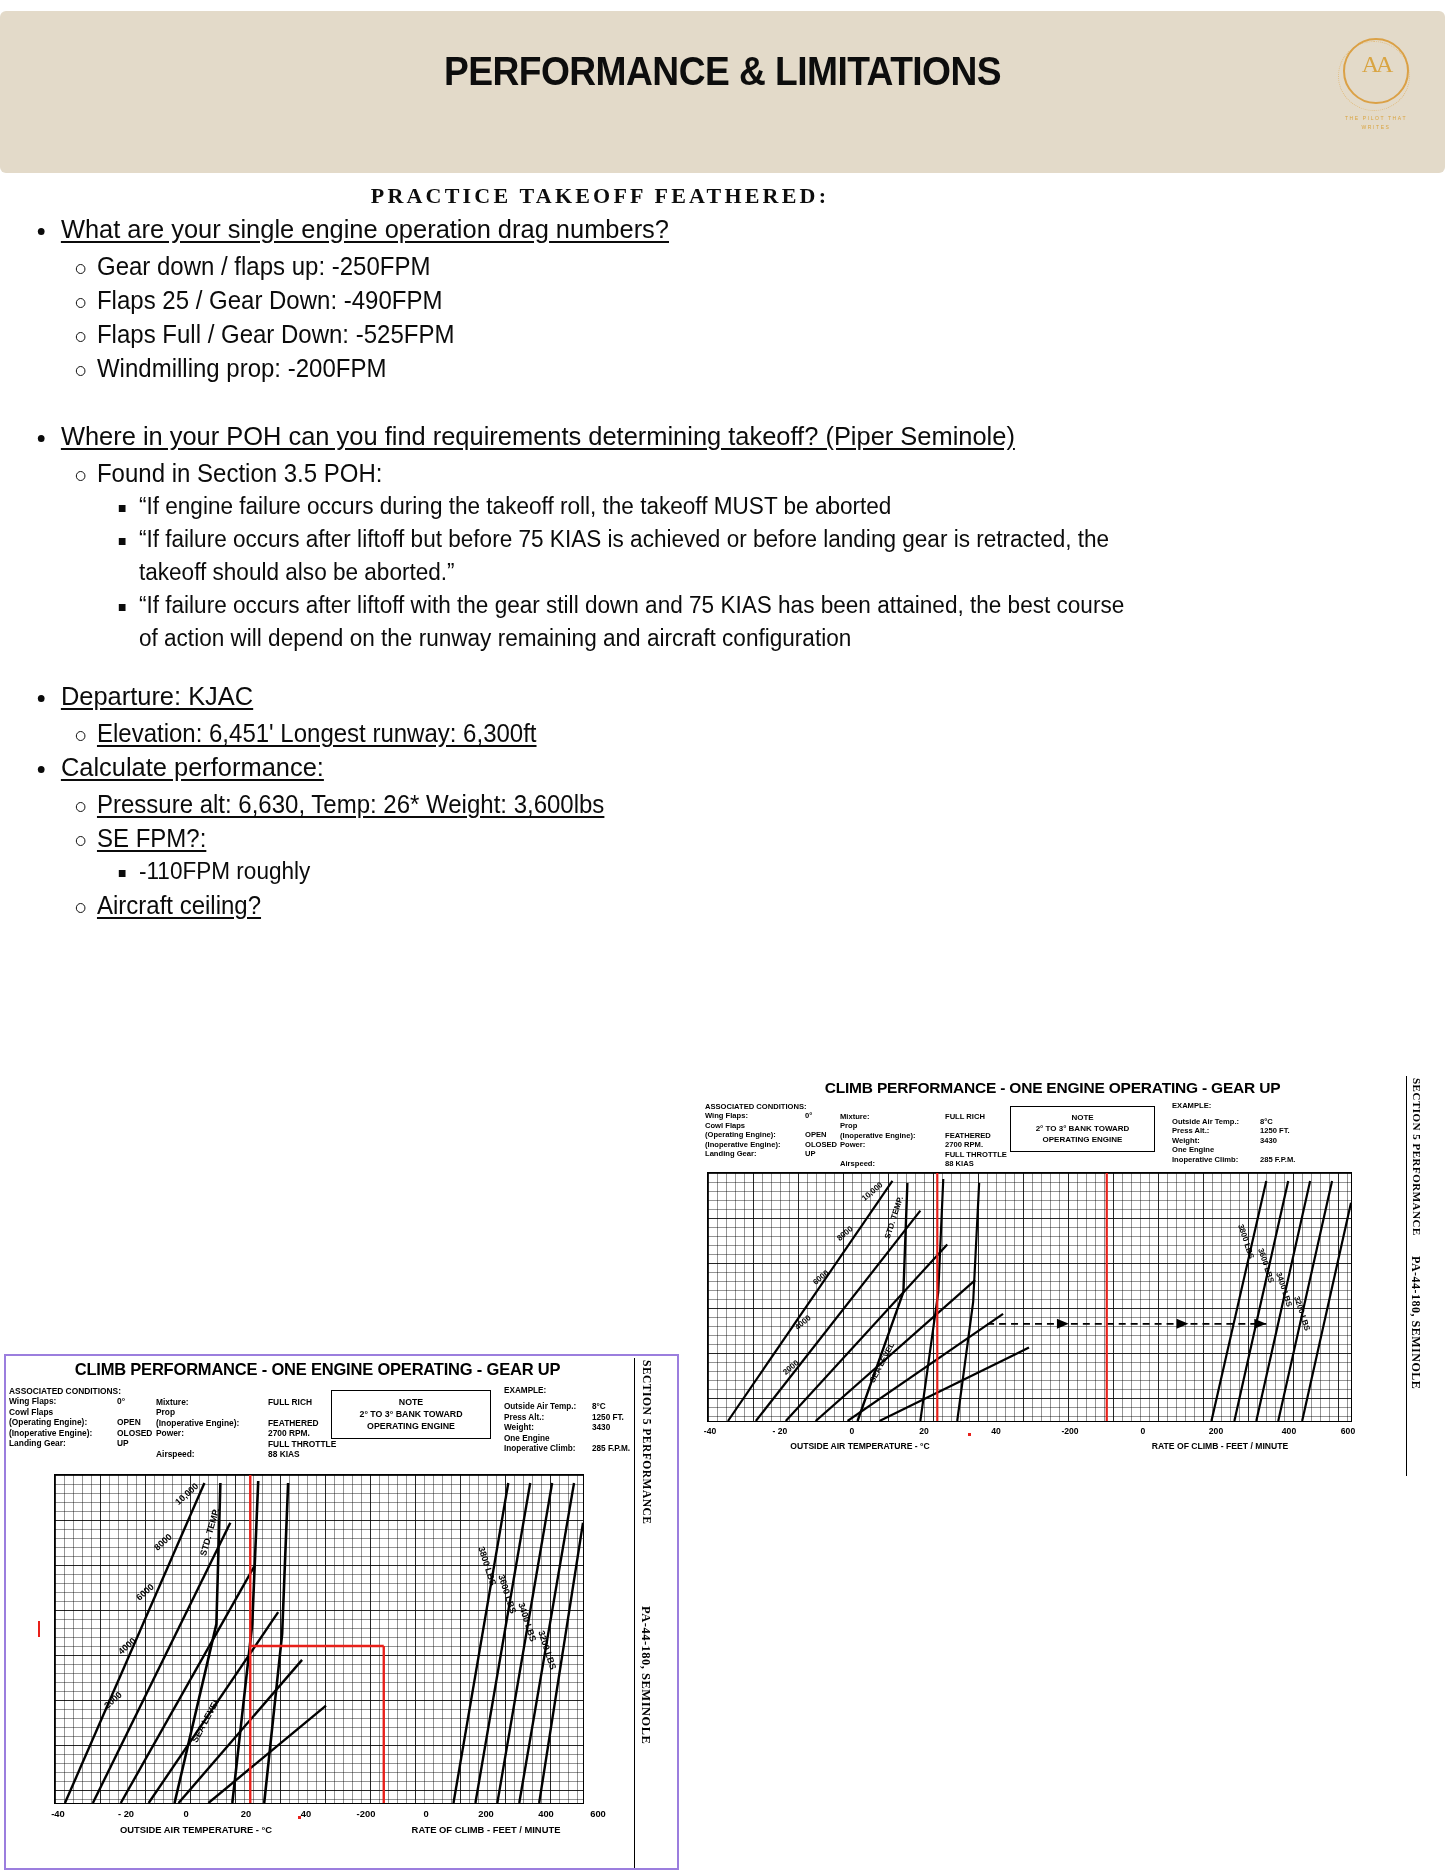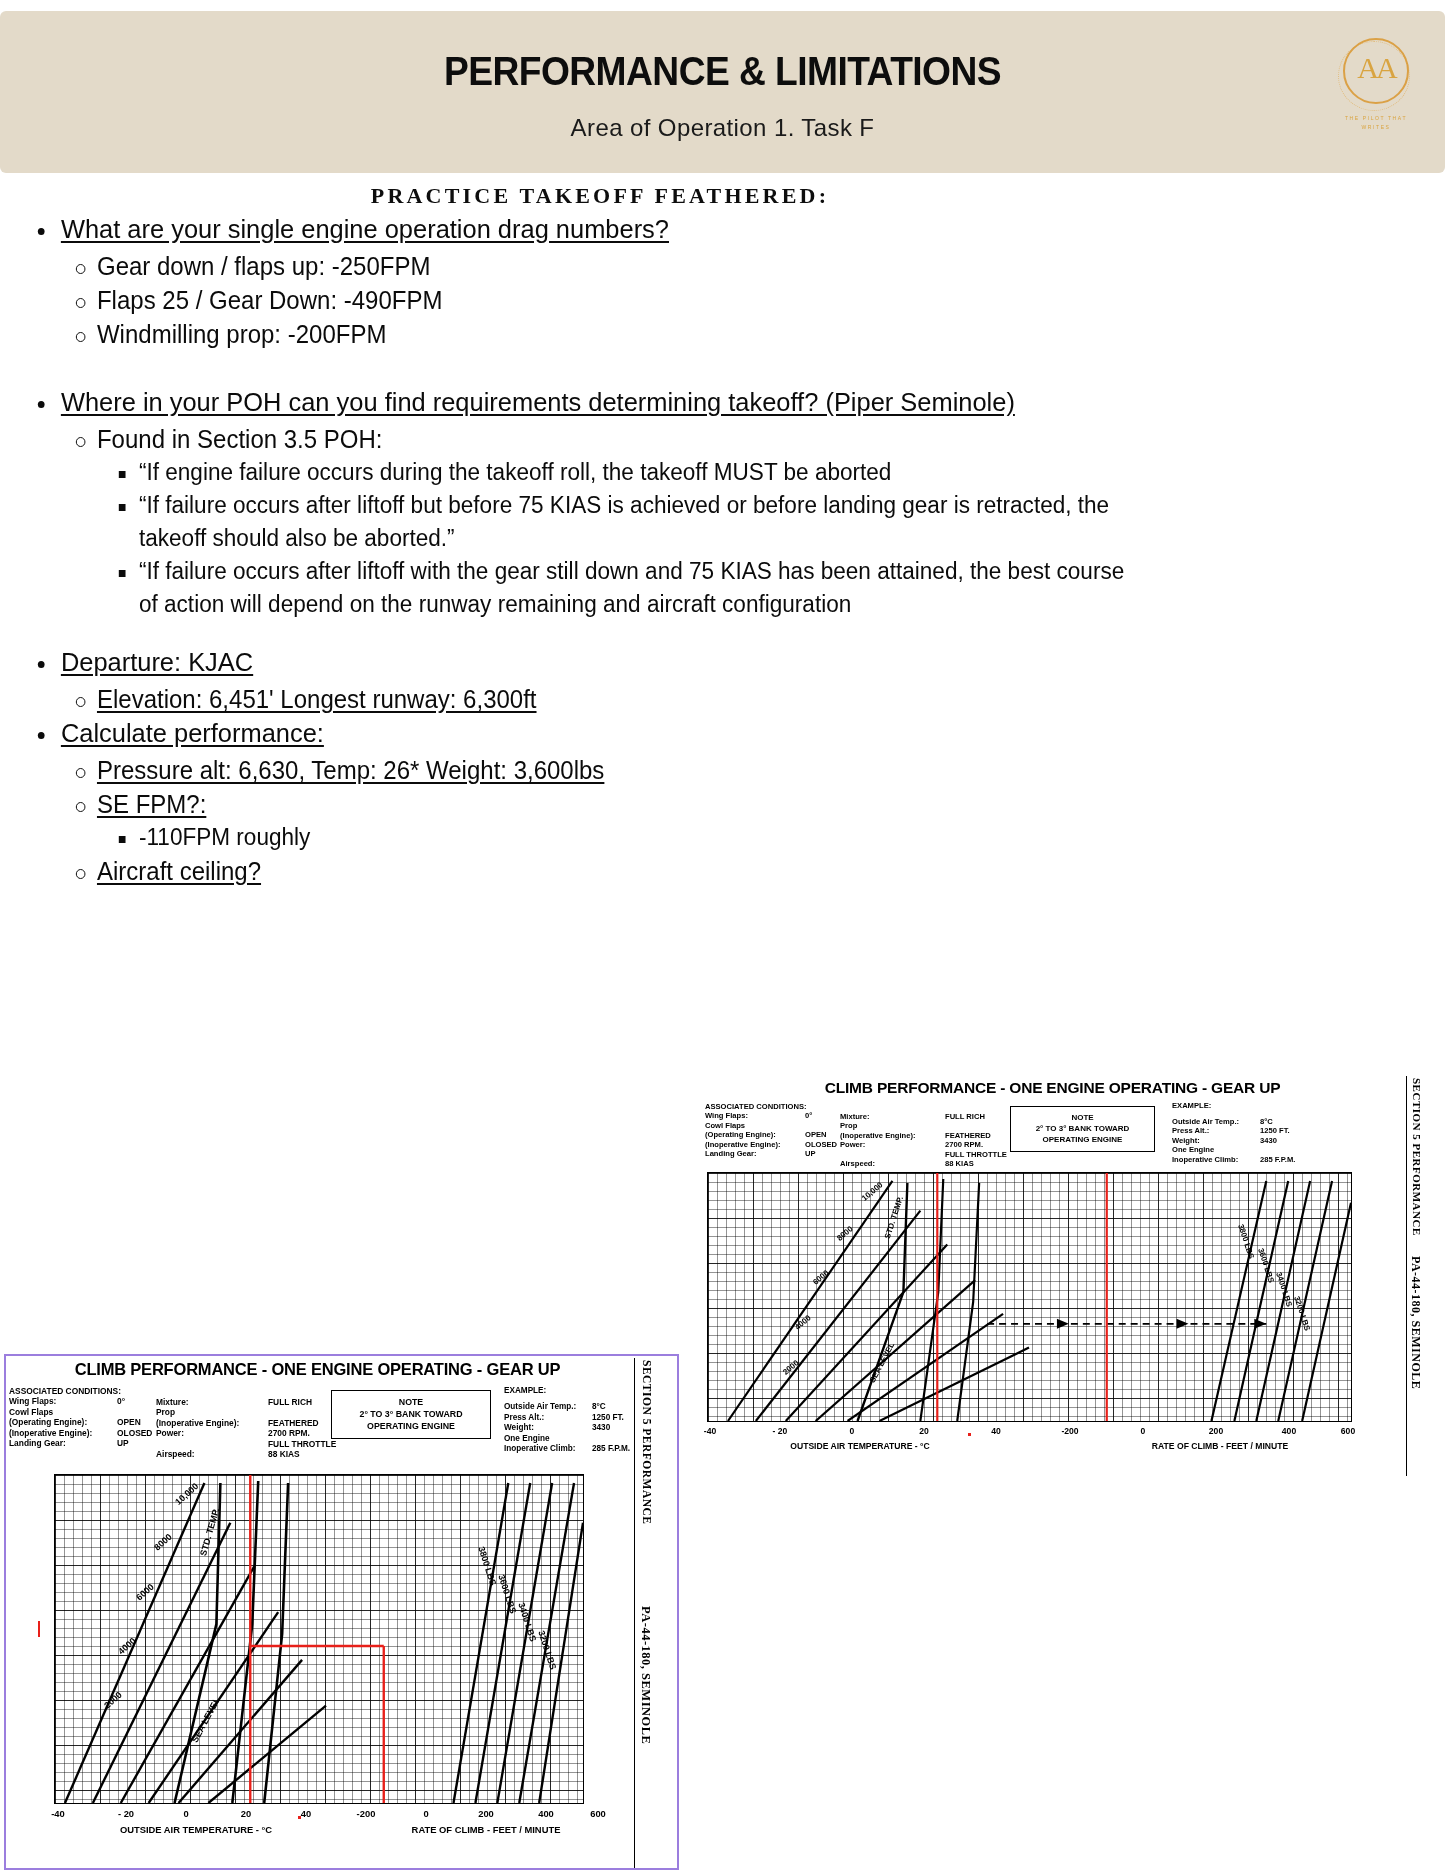--- a/index.html
+++ b/index.html
@@ -54,21 +54,21 @@
     position: absolute; left: 4px; top: 3px;
     width: 72px; height: 70px;
     border-radius: 50%;
     border: 1px dotted #e0a84a;
     opacity: .6;
   }
   .logo-mono {
     position: absolute; left: 0; top: 13px; width: 84px;
     text-align: center;
     font-family: "Liberation Serif", serif;
-    font-size: 30px; color: #d9a441;
+    font-size: 24px; color: #d9a441;
     letter-spacing: -3px;
   }
   .logo-text {
     position: absolute; left: 0; top: 76px; width: 84px;
     text-align: center;
     font-size: 5px; color: #d9a441;
     letter-spacing: 1.6px; line-height: 9px;
   }
 
   
@@ -246,21 +246,20 @@
     color: #000; white-space: nowrap;
   }
   .red-dot { position: absolute; width: 3px; height: 3px; background: #e8201a; }
   .stray-mark { position: absolute; width: 2px; height: 16px; background: #e8201a; }
 </style>
 </head>
 <body>
 
 <div class="banner">
   <div class="banner-title">PERFORMANCE &amp; LIMITATIONS</div>
-  <div class="banner-sub">Area of Operation 1. Task F</div>
 
   <div class="logo">
     <div class="logo-ring2"></div>
     <div class="logo-ring"></div>
     <div class="logo-mono">AA</div>
     <div class="logo-text">THE PILOT THAT WRITES</div>
   </div>
 </div>
 
 <div class="scenario-title">PRACTICE TAKEOFF FEATHERED:</div>
@@ -271,20 +270,23 @@
     <li>
       <div class="b1">
         <span class="u">What are your single engine operation drag numbers?</span>
       </div>
       <ul class="lvl2">
         <li>
             <div class="b2">Gear down / flaps up: -250FPM</div>
           </li>
         <li>
             <div class="b2">Flaps 25 / Gear Down: -490FPM</div>
+          </li>
+        <li>
+            <div class="b2">Flaps Full / Gear Down: -525FPM</div>
           </li>
         <li>
             <div class="b2">Windmilling prop: -200FPM</div>
           </li>
       </ul>
     </li>
 
     <li class="spacer"></li>
 
     <li>

